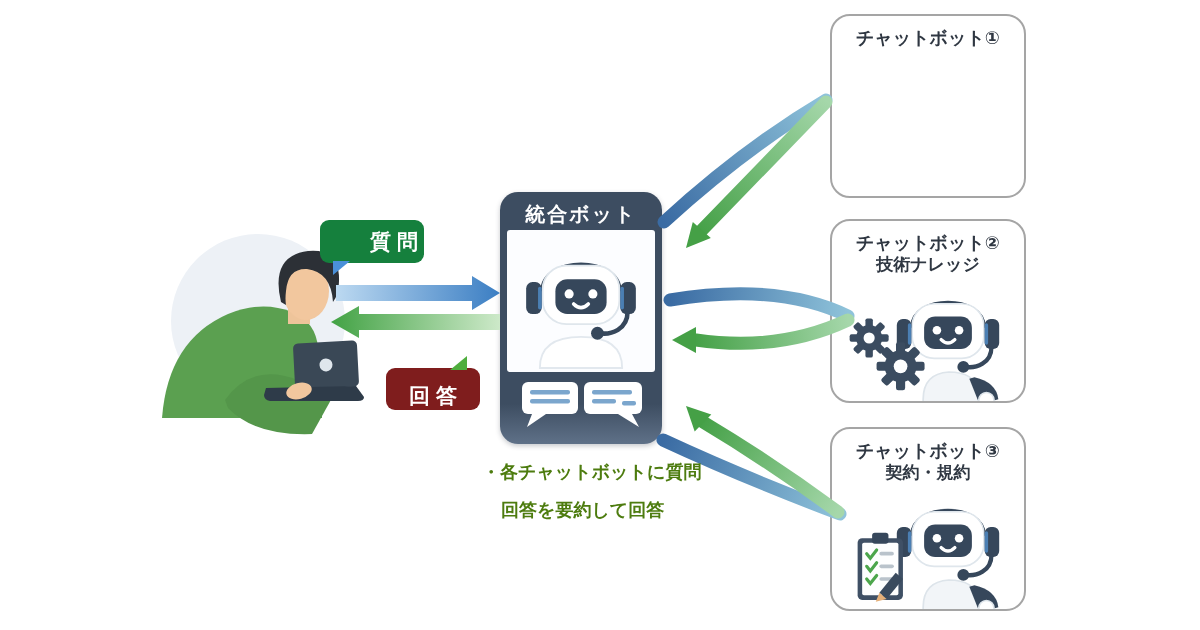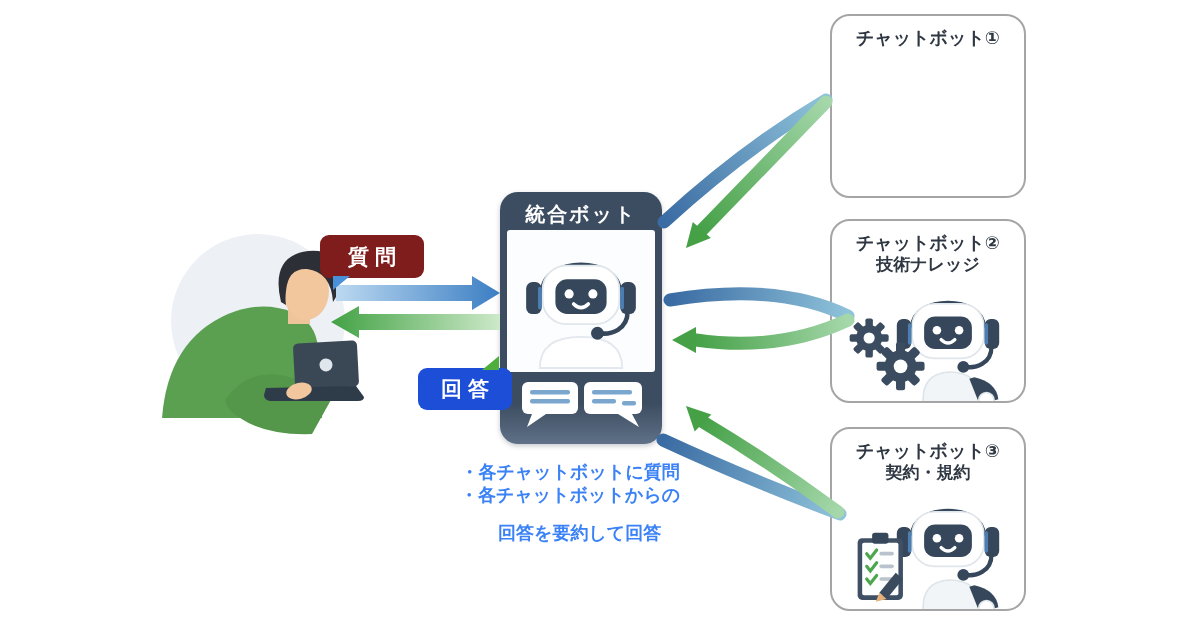--- a/index.html
+++ b/index.html
@@ -23,30 +23,30 @@
     background:linear-gradient(180deg,#3d4d61 0%,#3d4d61 84%,#5f7188 100%);
     box-shadow:0 2px 5px rgba(30,40,55,.25);z-index:1;}
   .hub-title{padding-top:9px;text-align:center;font-size:20px;font-weight:bold;color:#ffffff;letter-spacing:2px;}
   .hub-screen{position:absolute;left:7px;right:7px;top:38px;height:142px;background:#fcfdff;border-radius:3px;}
   .hub-screen svg{position:absolute;left:50%;top:8px;transform:translateX(-50%);width:128px;height:132px;}
   .hub-chat{position:absolute;left:6px;right:6px;bottom:4px;height:62px;}
 
   
   .label-bubble{position:absolute;z-index:4;color:#ffffff;font-weight:bold;font-size:21px;
     display:flex;align-items:center;justify-content:center;letter-spacing:6px;text-indent:6px;border-radius:9px;}
-  .q-bubble{left:320px;top:235px;width:104px;height:43px;background:#7f1d1d;}
+  .q-bubble{left:320px;top:220px;width:104px;height:43px;background:#15803d;justify-content:flex-end;}
   .q-bubble::after{content:"";position:absolute;left:13px;bottom:-12px;width:0;height:0;
     border-top:14px solid #4a90d9;border-right:17px solid transparent;}
-  .a-bubble{left:418px;top:368px;width:94px;height:42px;background:#1d4ed8;}
+  .a-bubble{left:386px;top:368px;width:94px;height:42px;background:#7f1d1d;align-items:flex-end;}
   .a-bubble::after{content:"";position:absolute;right:13px;top:-12px;width:0;height:0;
     border-bottom:14px solid #4fae3e;border-left:17px solid transparent;}
 
   
-  .notes{position:absolute;left:460px;top:461px;z-index:4;font-size:18px;font-weight:bold;
-    color:#3b82f6;line-height:23px;white-space:nowrap;text-align:center;}
+  .notes{position:absolute;left:482px;top:461px;z-index:4;font-size:18px;font-weight:bold;
+    color:#4d7c0f;line-height:23px;white-space:nowrap;}
   .notes .indent{padding-left:19px;margin-top:15px;}
 
   
   .overlay{position:absolute;left:0;top:0;width:1200px;height:630px;z-index:3;pointer-events:none;}
   .defs-store{position:absolute;width:0;height:0;overflow:hidden;}
 </style>
 </head>
 <body>
 
 <svg class="defs-store" aria-hidden="true">
@@ -223,17 +223,16 @@
 
   <div class="label-bubble q-bubble">
     <span>質問</span>
   </div>
   <div class="label-bubble a-bubble">
     <span>回答</span>
   </div>
 
   <div class="notes">
     <div>・各チャットボットに質問</div>
-    <div>・各チャットボットからの</div>
     <div class="indent">回答を要約して回答</div>
   </div>
 
 </div>
 
 </body></html>

